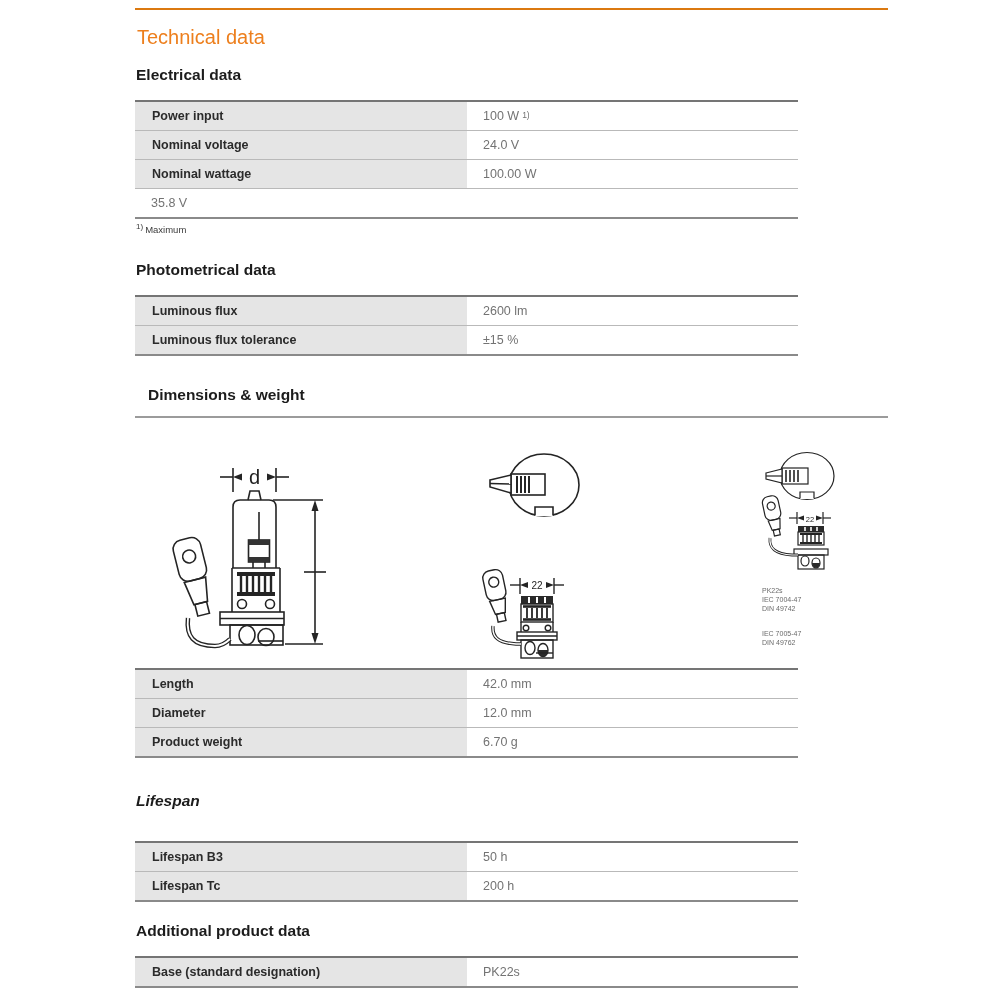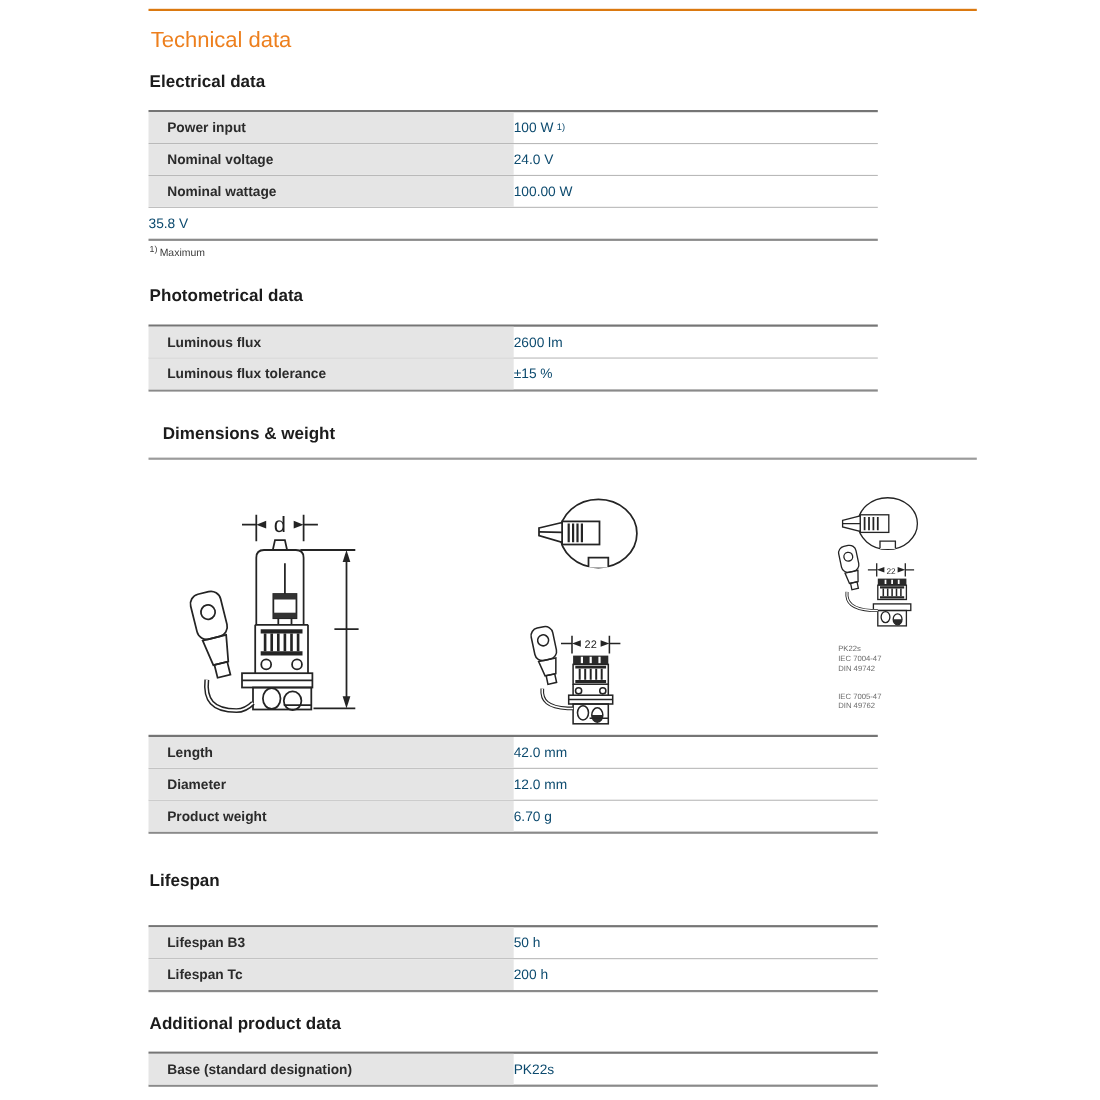--- a/index.html
+++ b/index.html
@@ -10,21 +10,21 @@
   .tech-label { position:absolute; left:137px; top:26px; font-size:20px; color:#ed7f1d; }
 
   .h2 { position:absolute; left:136px; font-size:15.5px; font-weight:bold; color:#1c1c1c; }
 
   .dtable { position:absolute; left:135px; width:663px; box-sizing:border-box;
             border-top:2px solid #757575; border-bottom:2px solid #8a8a8a; background:#ffffff; }
   .drow { display:flex; height:28px; align-items:stretch; border-bottom:1px solid #b9b9b9; }
   .drow:last-child { border-bottom:none; }
   .dlabel { width:332px; background:#e5e5e5; display:flex; align-items:center;
             padding-left:17px; box-sizing:border-box; font-size:12.5px; font-weight:bold; color:#2b2b2b; }
-  .dvalue { display:flex; align-items:center; font-size:12.5px; color:#0c4a6e; }
+  .dvalue { display:flex; align-items:center; padding-left:16px; font-size:12.5px; color:#737373; }
   .dvalue sup { font-size:8.5px; margin-left:3px; transform:translateY(-1px); }
 
   .footnote { position:absolute; left:136px; top:222px; font-size:9.5px; color:#3a3a3a; }
   .footnote sup { font-size:8px; margin-right:2px; }
 
   .section-rule { position:absolute; left:135px; top:416px; width:753px; height:2px; background:#9b9b9b; }
 
   .diag { position:absolute; }
   svg text { font-family:"Liberation Sans", sans-serif; fill:#1f1f1f; }
   .standards { position:absolute; left:762px; font-size:7px; line-height:9px; color:#6b6b6b; }
@@ -270,21 +270,21 @@
         </div>
     </div>
     <div class="drow">
       <div class="dlabel">Product weight</div>
       <div class="dvalue">
           <span>6.70 g</span>
         </div>
     </div>
   </div>
 
-  <div class="h2" style="top:792px;">Lifespan</div>
+  <div class="h2" style="top:792px;font-style:italic;">Lifespan</div>
   <div class="dtable" style="top:841px;">
     <div class="drow">
       <div class="dlabel">Lifespan B3</div>
       <div class="dvalue">
           <span>50 h</span>
         </div>
     </div>
     <div class="drow">
       <div class="dlabel">Lifespan Tc</div>
       <div class="dvalue">

